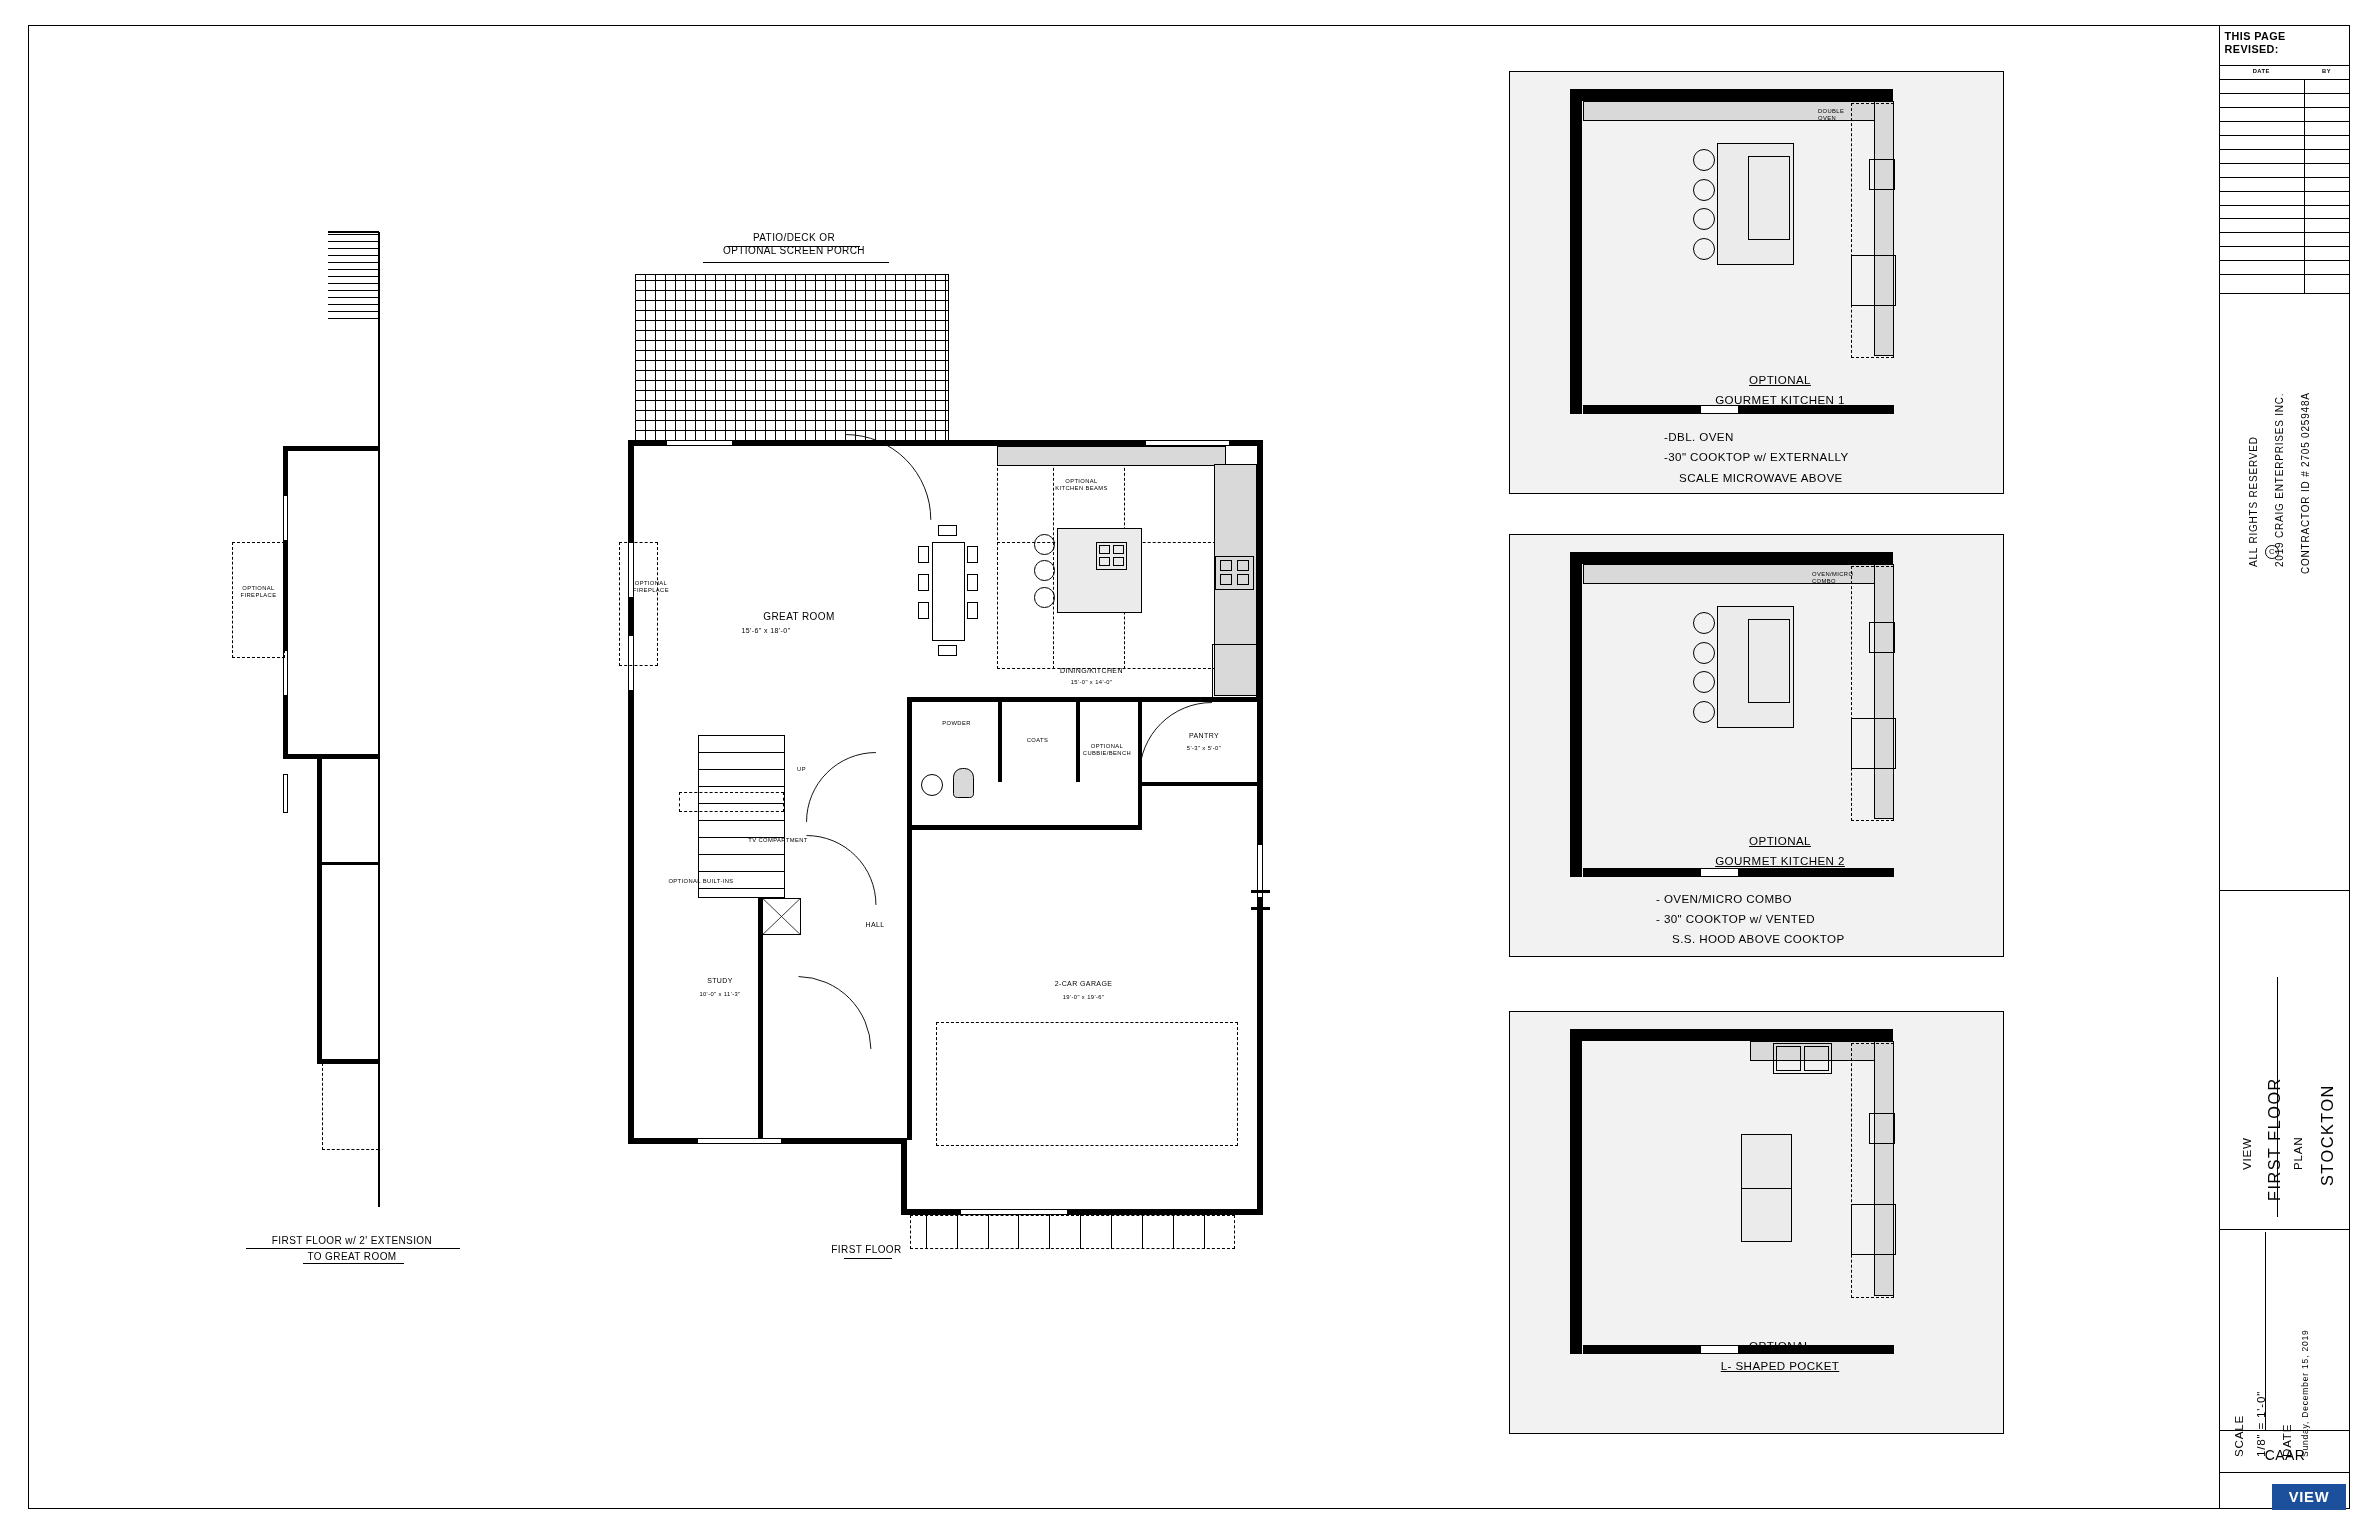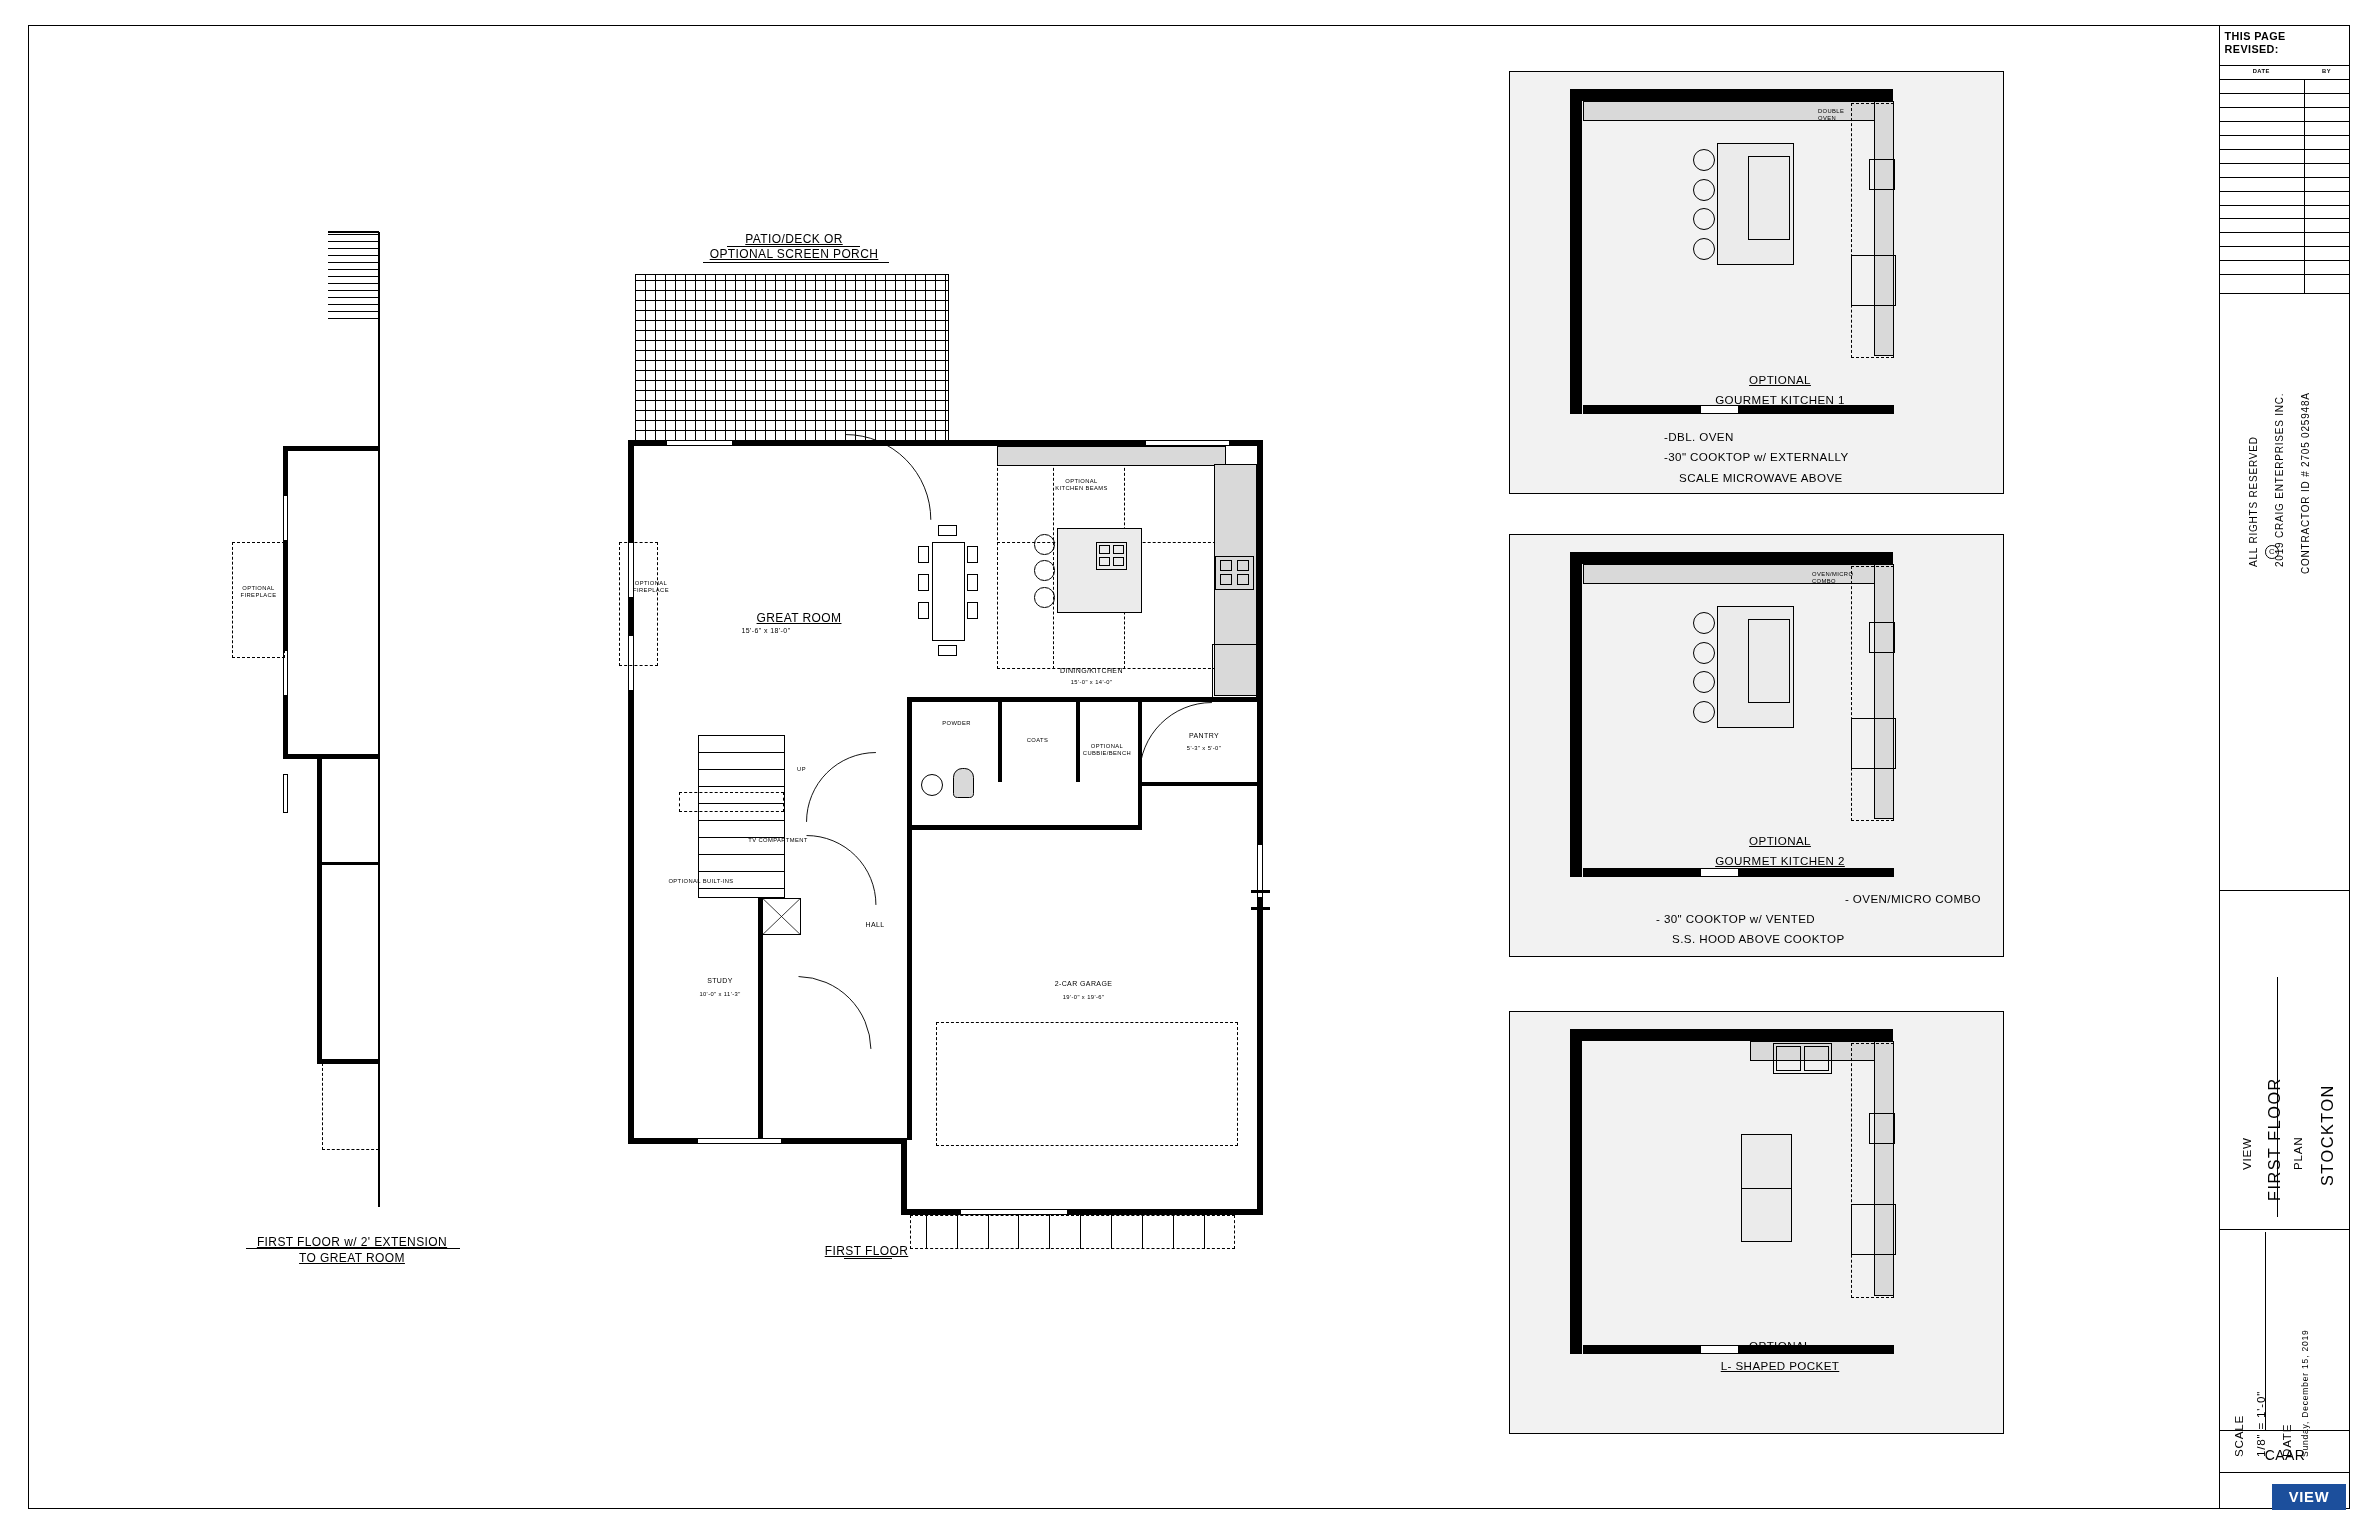--- a/index.html
+++ b/index.html
@@ -4,21 +4,21 @@
 <style>
   html,body{margin:0;padding:0;background:#ffffff;}
   body{font-family:"Liberation Sans", sans-serif;}
   #sheet{position:relative;width:2377px;height:1538px;background:#ffffff;overflow:hidden;}
 
   
   .lbl{position:absolute;font-size:10px;color:#000;letter-spacing:0.4px;white-space:pre;text-align:center;line-height:1.25;}
   .lbl.u{text-decoration:underline;}
   .tiny{font-size:7px;}
   .xtiny{font-size:5.8px;}
-  .sm{font-size:12px;text-decoration:underline;}
+  .sm{font-size:10px;}
   .md{font-size:11.6px;}
   .lg{font-size:14px;}
 
   .wall{position:absolute;background:#000;}
   .thin{position:absolute;background:#000;}
   .box{position:absolute;border:0.8px solid #000;box-sizing:border-box;}
   .box2{position:absolute;border:1.5px solid #000;box-sizing:border-box;}
   .dash{position:absolute;border:0.8px dashed #000;box-sizing:border-box;}
   .dashb{position:absolute;border-bottom:0.8px dashed #000;}
   .dashr{position:absolute;border-right:0.8px dashed #000;}
@@ -282,21 +282,21 @@
     <div class="box" style="left:359px;top:87px;width:26px;height:31px;"></div>
     <div class="dash" style="left:341px;top:31px;width:43px;height:255px;"></div>
     <div class="box" style="left:341px;top:183px;width:45px;height:51px;"></div>
     <div class="lbl xtiny" style="left:302px;top:36px;width:77px;text-align:left;">OVEN/MICRO
 COMBO</div>
     <div class="wall" style="left:73px;top:333px;width:311px;height:9.3px;"></div>
     <div class="box white" style="left:190px;top:333px;width:39px;height:9.3px;"></div>
   </div>
   <div class="lbl md u" style="left:1695px;top:834px;width:170px;">OPTIONAL</div>
   <div class="lbl md u" style="left:1664px;top:854px;width:232px;text-decoration:underline;">GOURMET KITCHEN 2</div>
-  <div class="lbl md" style="left:1656px;top:892px;width:325px;text-align:right;">- OVEN/MICRO COMBO</div>
+  <div class="lbl md" style="left:1656px;top:892px;width:325px;text-align:left;">- OVEN/MICRO COMBO</div>
   <div class="lbl md" style="left:1656px;top:912px;width:341px;text-align:left;">- 30" COOKTOP w/ VENTED</div>
   <div class="lbl md" style="left:1672px;top:932px;width:356px;text-align:left;">S.S. HOOD ABOVE COOKTOP</div>
 
   <div class="panel" style="left:1509px;top:1011px;width:495px;height:423px;">
     <div class="wall" style="left:60px;top:17px;width:12.4px;height:325px;"></div>
     <div class="wall" style="left:60px;top:17px;width:323px;height:12.4px;"></div>
     <div class="box gray" style="left:240px;top:29px;width:144px;height:20px;"></div>
     <div class="box gray" style="left:364px;top:29px;width:20px;height:255px;"></div>
     <div class="box" style="left:263px;top:31px;width:59px;height:31px;"></div>
     <div class="box" style="left:266px;top:34px;width:25px;height:25px;"></div>

